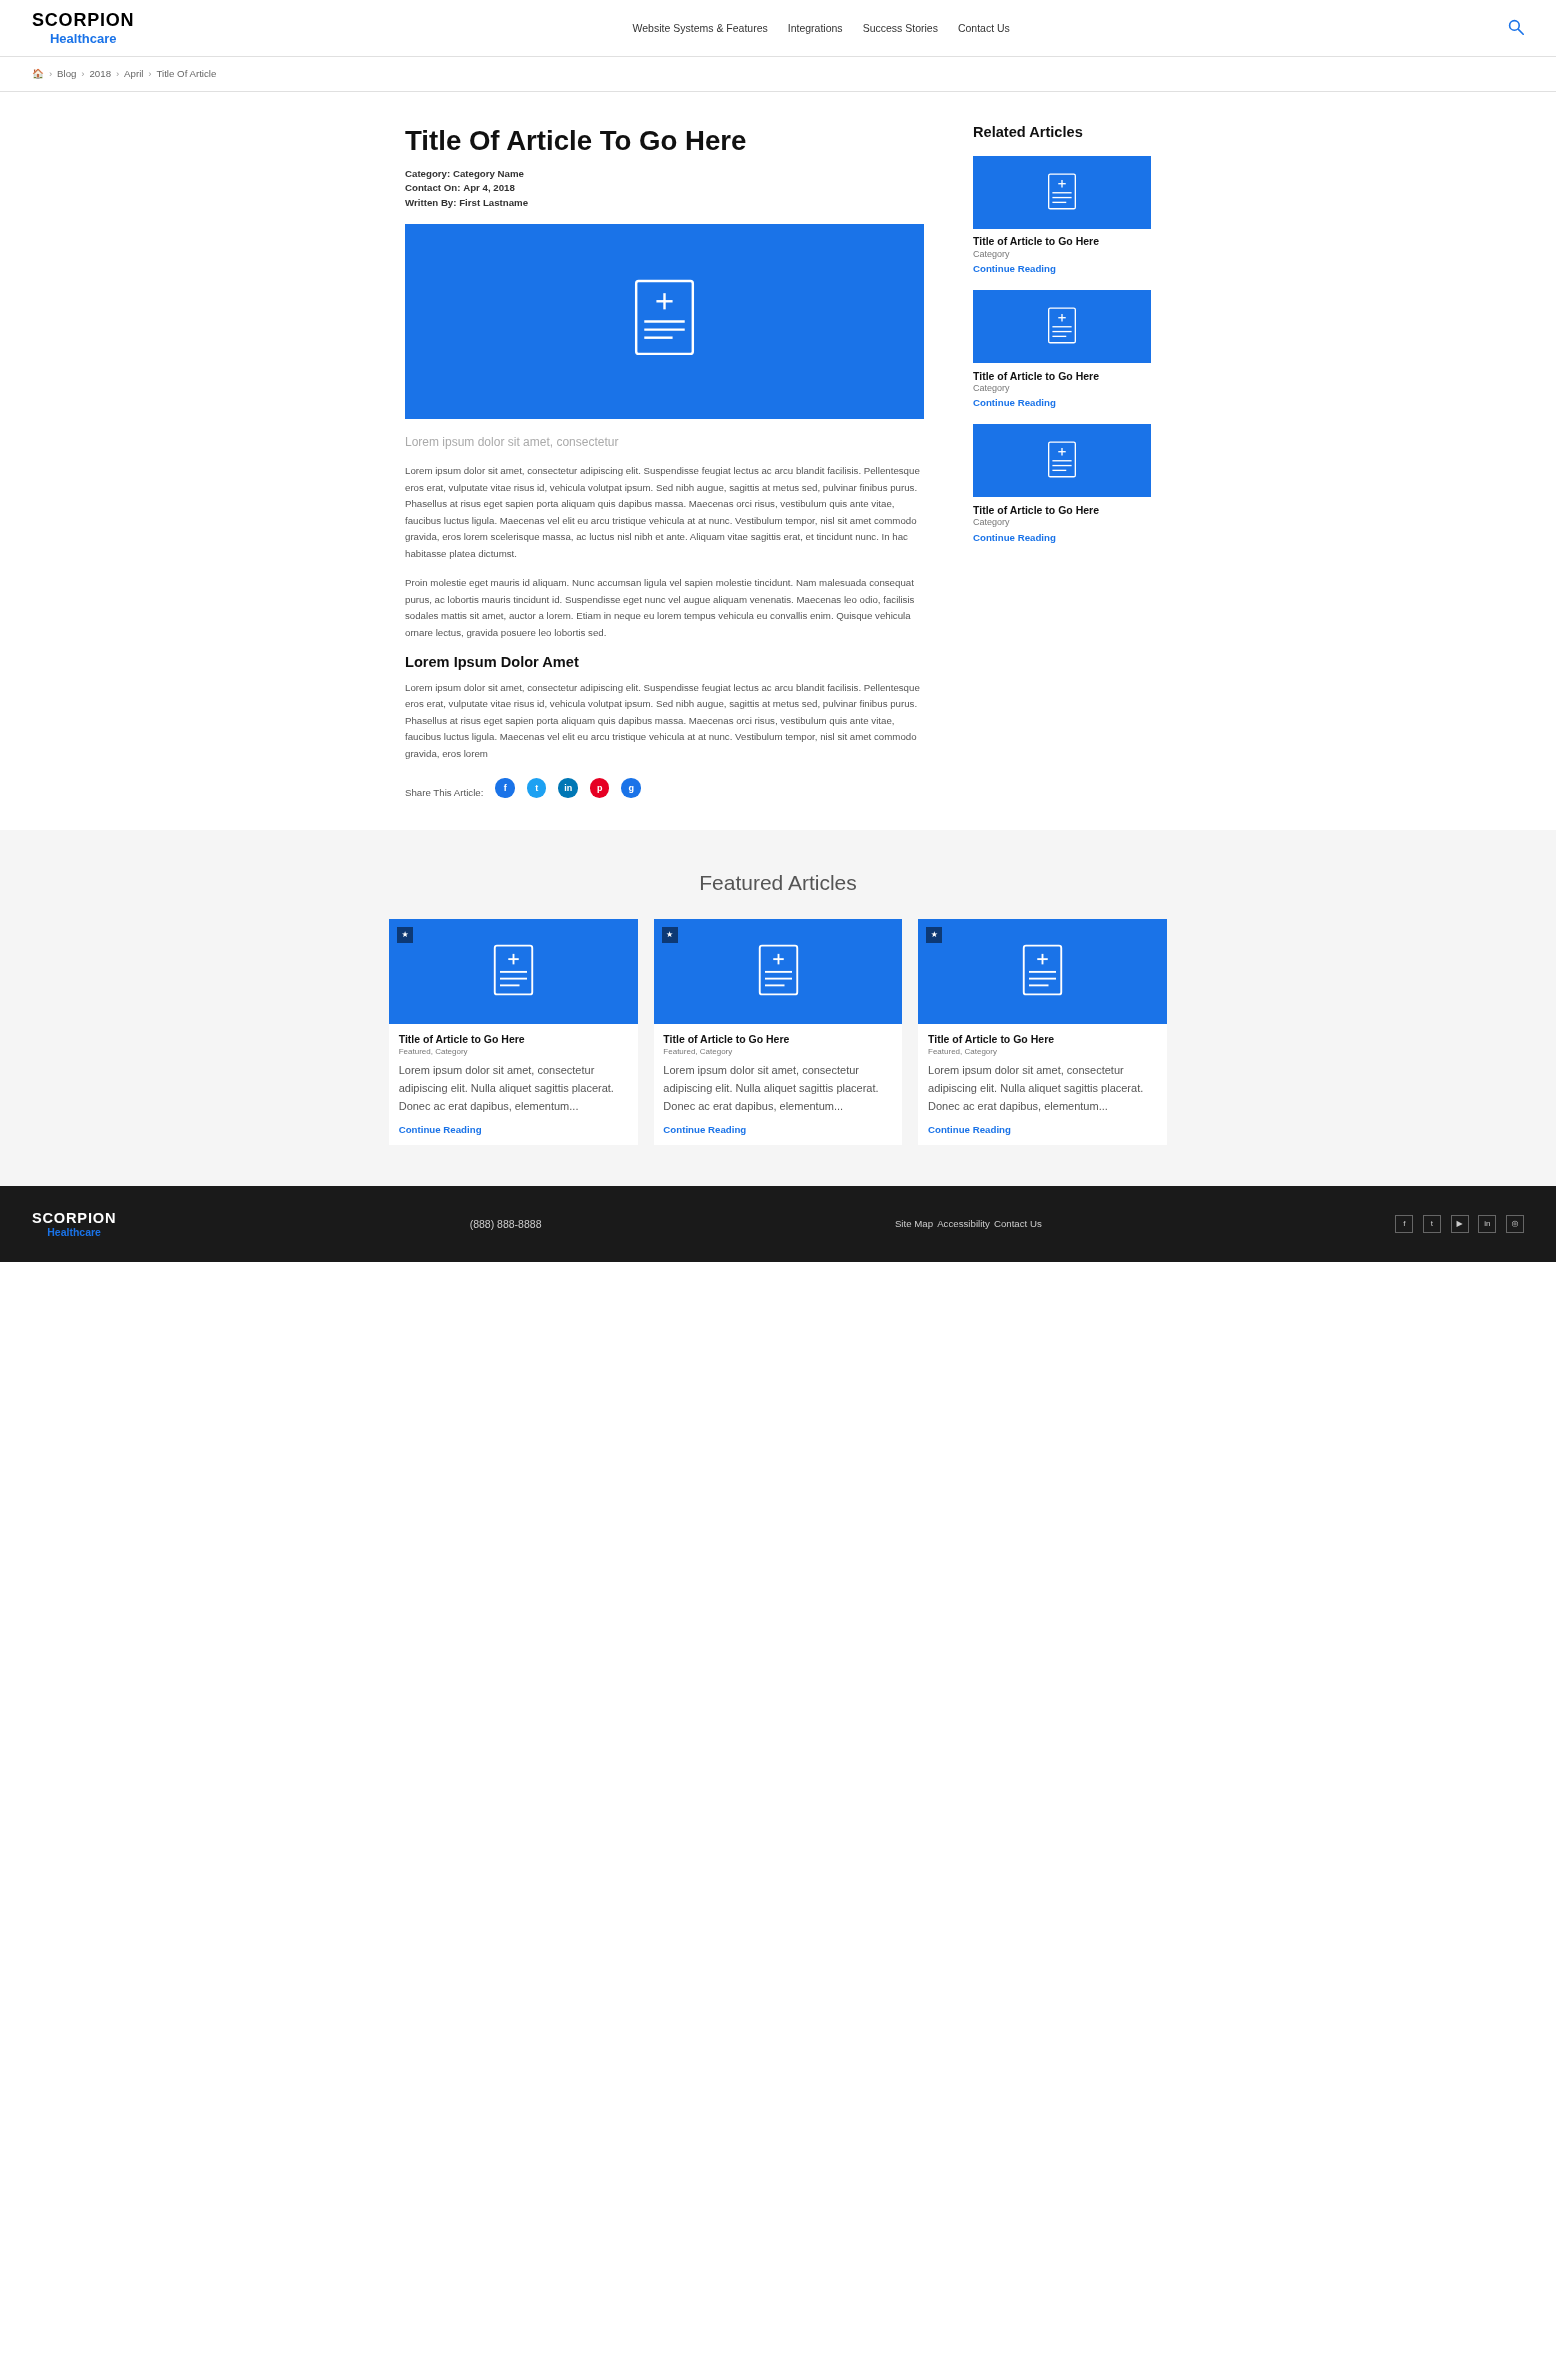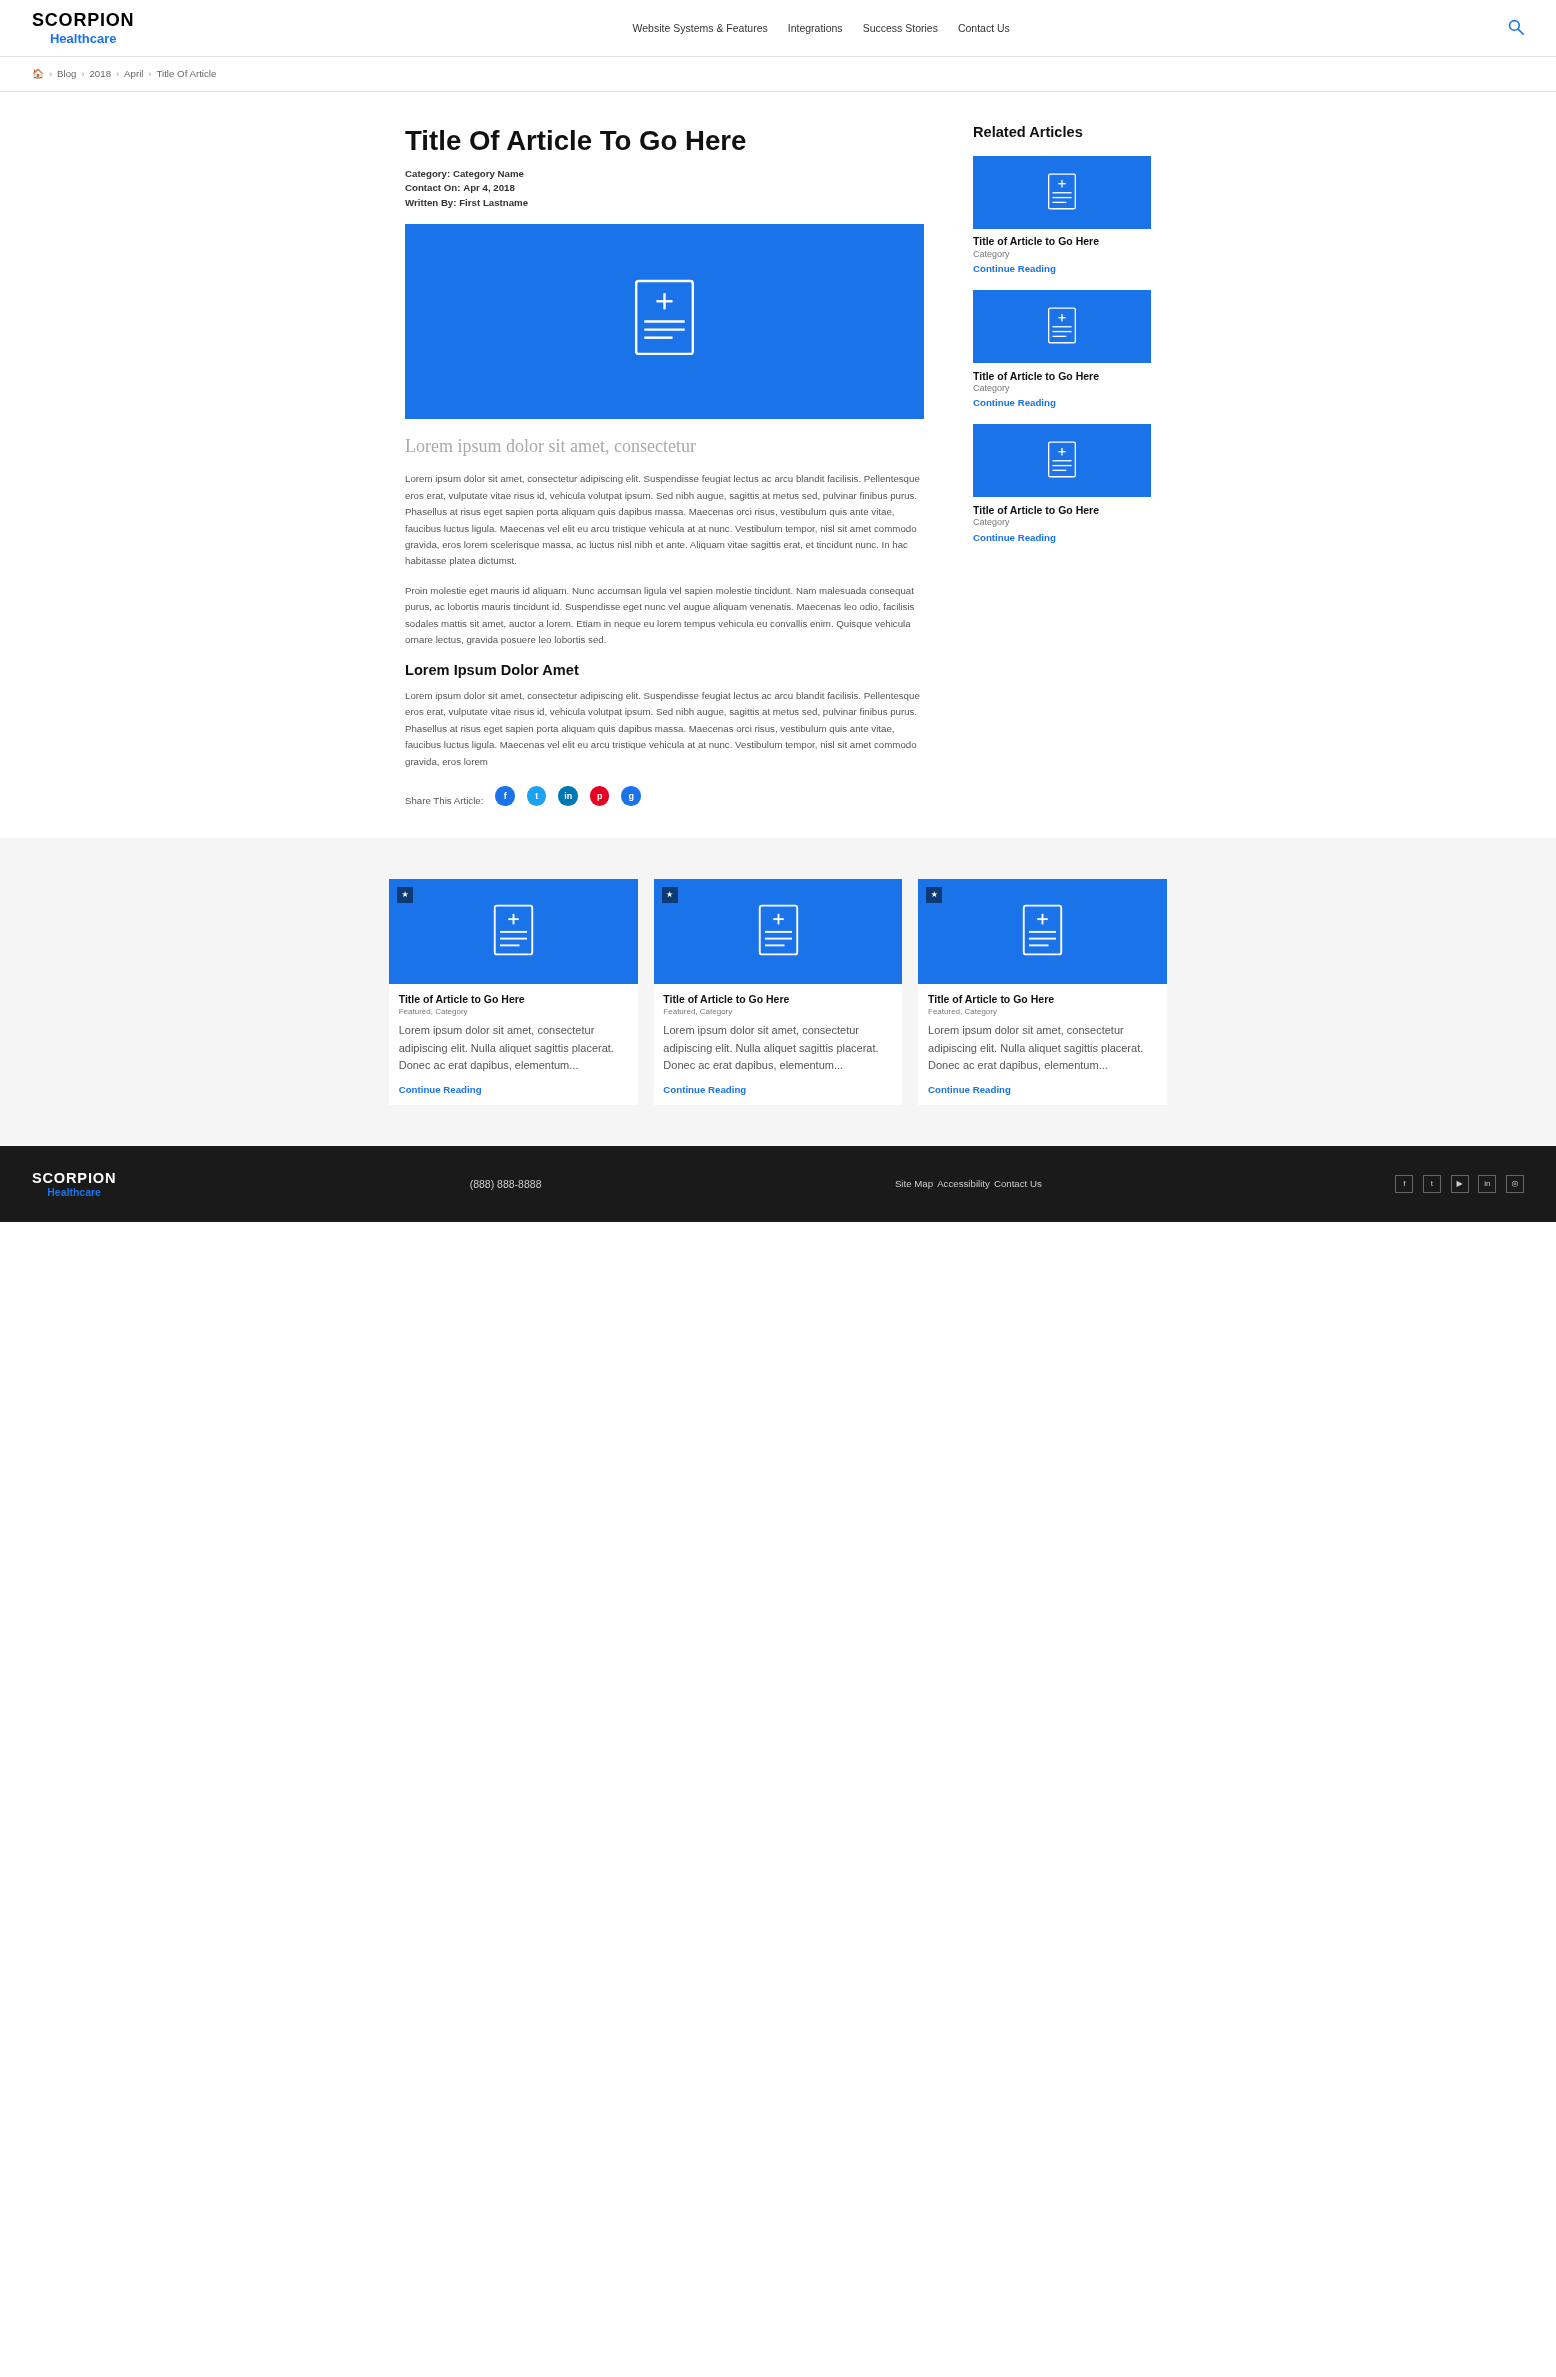--- a/index.html
+++ b/index.html
@@ -87,26 +87,25 @@
       width: 100%;
       height: 195px;
       background: #1a73e8;
       margin: 16px 0;
       display: flex;
       align-items: center;
       justify-content: center;
     }
     .article-hero svg { width: 73px; height: 89px; }
     .article-subtitle {
-      font-size: 18px;
+      font-size: 12px;
       color: #aaa;
       font-weight: 300;
       margin-bottom: 13px;
       line-height: 1.3;
-      font-family: Liberation Serif, serif;
     }
     .article-body {
       font-size: 9.7px;
       color: #555;
       line-height: 1.7;
       margin-bottom: 13px;
     }
     .article-section-title {
       font-size: 14.6px;
       font-weight: 900;
@@ -421,20 +420,21 @@
       </div>
       <div class="related-card-title">Title of Article to Go Here</div>
       <div class="related-card-category">Category</div>
       <a class="related-card-link">Continue Reading</a>
     </div>
   </aside>
 
 </div>
 
 <section class="featured-section">
+  <h2 class="featured-title">Featured Articles</h2>
   <div class="featured-grid">
 
     <div class="featured-card">
       <div class="featured-card-img">
         <div class="featured-badge">★</div>
         <svg viewBox="0 0 60 75" class="medical-icon">
           <rect x="5" y="3" width="50" height="65" rx="3" stroke="#fff" stroke-width="2.5" fill="none"></rect>
           <line x1="30" y1="14" x2="30" y2="28" stroke="#fff" stroke-width="2.5"></line>
           <line x1="23" y1="21" x2="37" y2="21" stroke="#fff" stroke-width="2.5"></line>
           <line x1="12" y1="38" x2="48" y2="38" stroke="#fff" stroke-width="2.5"></line>

